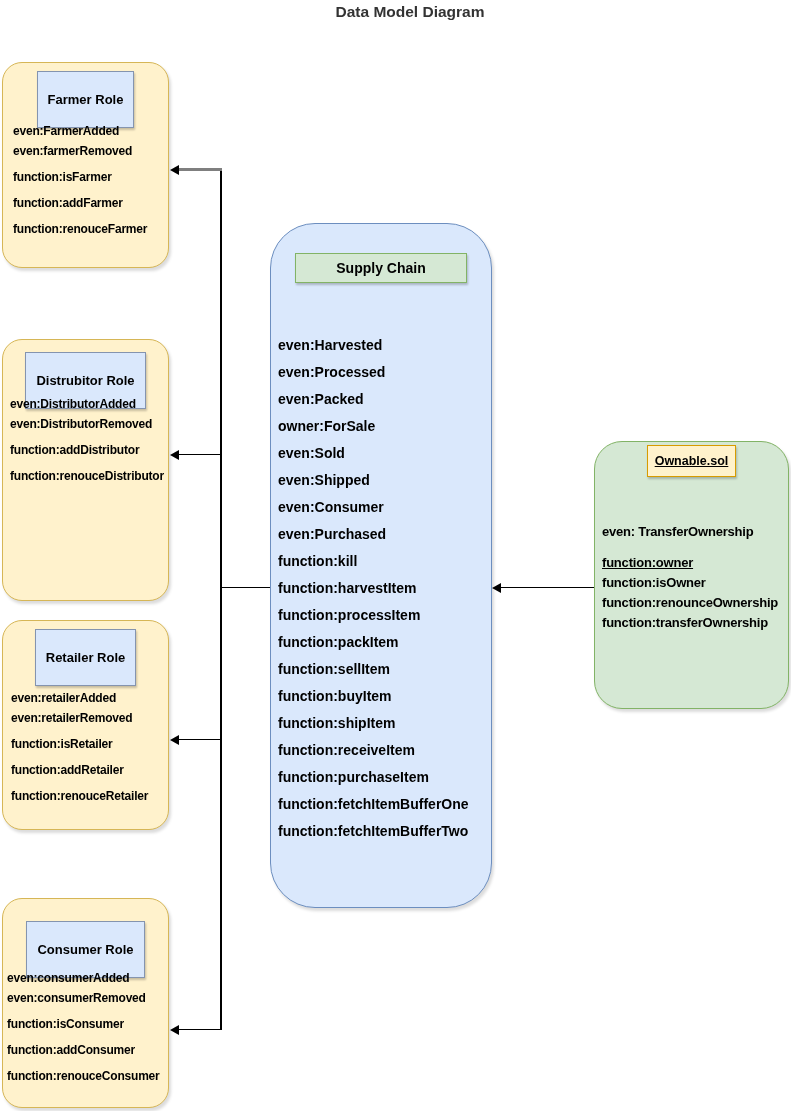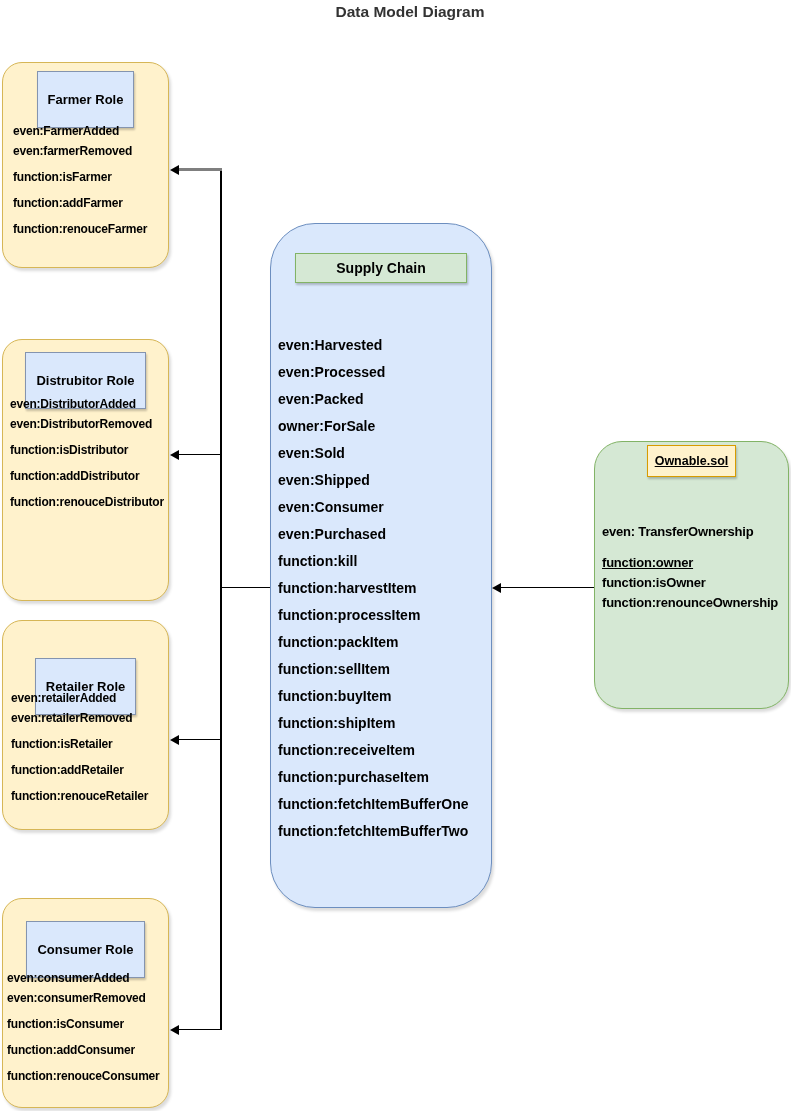--- a/index.html
+++ b/index.html
@@ -50,21 +50,21 @@
   .supply .node-label{
     background:var(--supply-label-fill); border:1px solid var(--supply-label-border);
     font-size:14px; padding:6px 40px; margin-top:29px;
   }
   .ownable .node-label{
     background:var(--ownable-label-fill); border:1px solid var(--ownable-label-border);
     font-size:12.5px; padding:8px 7px; margin-top:3px; text-decoration:underline;
   }
   .farmer{top:62px; height:206px;}      .farmer .node-label{margin-top:8px;}
   .distributor{top:339px; height:262px;}.distributor .node-label{margin-top:12px;}
-  .retailer{top:620px; height:210px;}   .retailer .node-label{margin-top:37px;}
+  .retailer{top:620px; height:210px;}   .retailer .node-label{margin-top:8px;}
   .consumer{top:898px; height:210px;}   .consumer .node-label{margin-top:22px;}
   .items{position:absolute; left:10px; right:0; white-space:nowrap;}
   .farmer .items{top:58px;}
   .distributor .items{top:54px; left:7px;}
   .retailer .items{top:67px; left:8px;}
   .consumer .items{top:69px; left:4px;}
   .supply .items{top:108px; left:7px;}
   .ownable .items{top:80px; left:7px;}
   .it{font-weight:bold;}
   .role .it{font-size:12px; letter-spacing:-0.2px;}
@@ -98,21 +98,20 @@
         <div class="it fn">function:addFarmer</div>
         <div class="it fn">function:renouceFarmer</div>
       </div>
   </div>
 
   <div class="node role distributor">
     <div class="node-label">Distrubitor Role</div>
     <div class="items">
         <div class="it ev">even:DistributorAdded</div>
         <div class="it ev">even:DistributorRemoved</div>
-        <div class="it fn">function:isDistributor</div>
         <div class="it fn">function:addDistributor</div>
         <div class="it fn">function:renouceDistributor</div>
       </div>
   </div>
 
   <div class="node role retailer">
     <div class="node-label">Retailer Role</div>
     <div class="items">
         <div class="it ev">even:retailerAdded</div>
         <div class="it ev">even:retailerRemoved</div>
@@ -158,20 +157,21 @@
       </div>
   </div>
 
   <div class="node ownable">
     <div class="node-label">Ownable.sol</div>
     <div class="items">
         <div class="it ev">even: TransferOwnership</div>
         <div class="it fn">function:owner</div>
         <div class="it fn">function:isOwner</div>
         <div class="it fn">function:renounceOwnership</div>
+        <div class="it fn">function:transferOwnership</div>
       </div>
   </div>
 
   <div class="edge-line" style="left:220px; top:169px; width:2px; height:861px;"></div>
 
   <div class="edge-line gray" style="left:179px; top:168px; width:43px; height:2.5px;"></div>
   <div class="arrow-left" style="left:170px; top:164.5px;"></div>
 
   <div class="edge-line" style="left:179px; top:453.5px; width:43px; height:1.7px;"></div>
   <div class="arrow-left" style="left:170px; top:449.5px;"></div>

